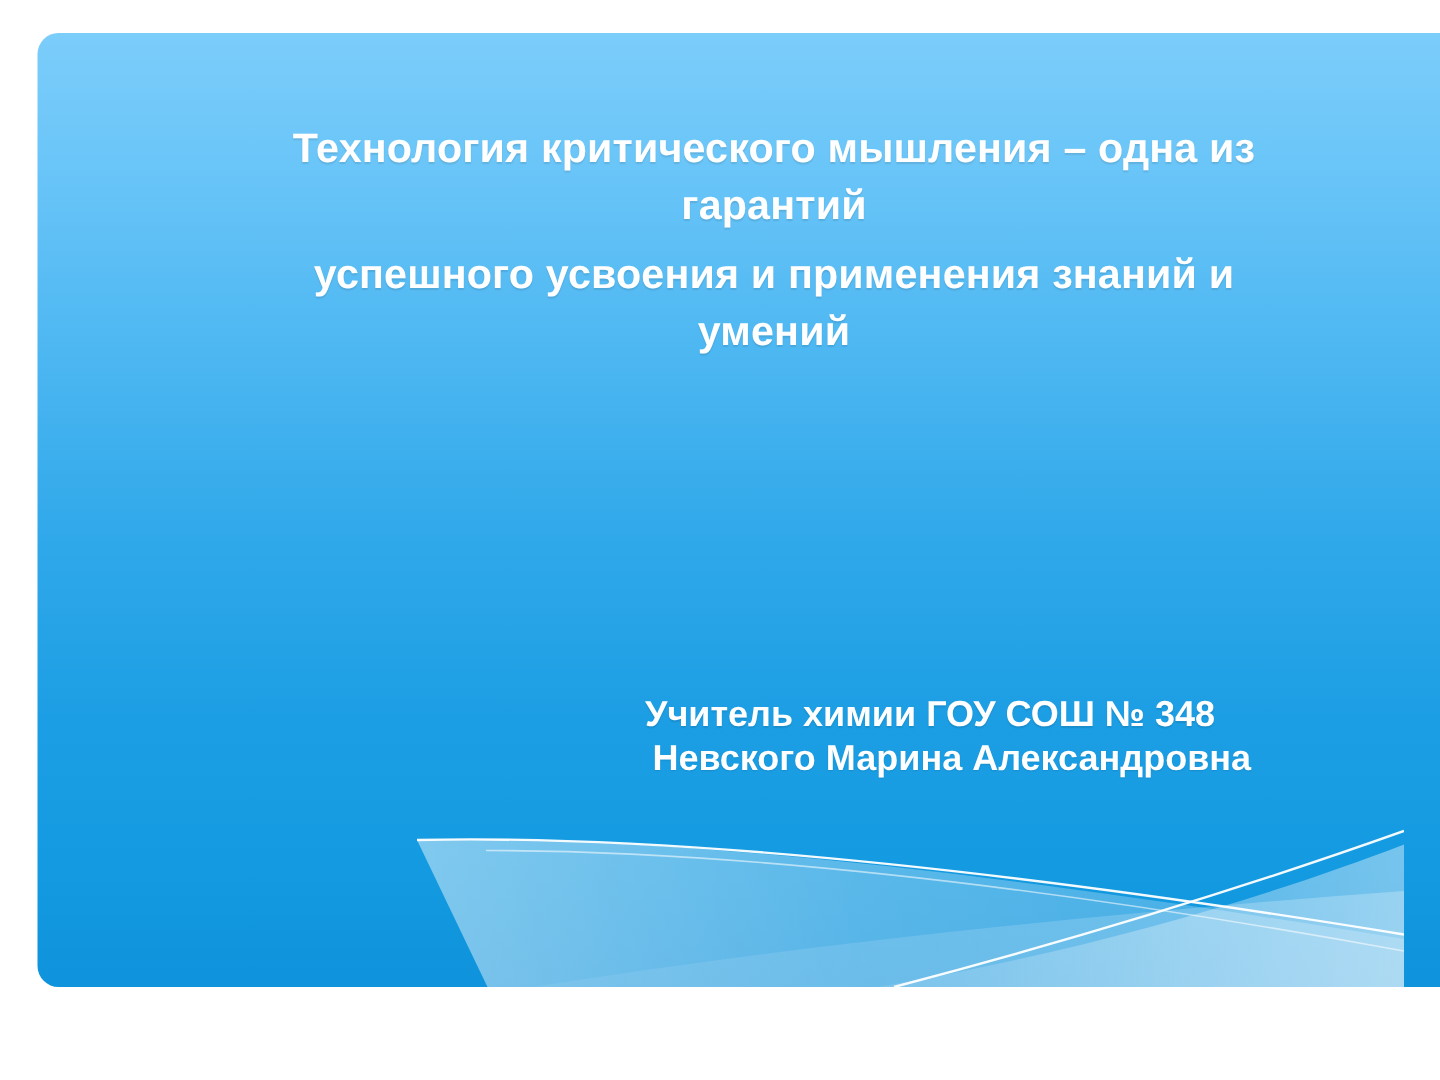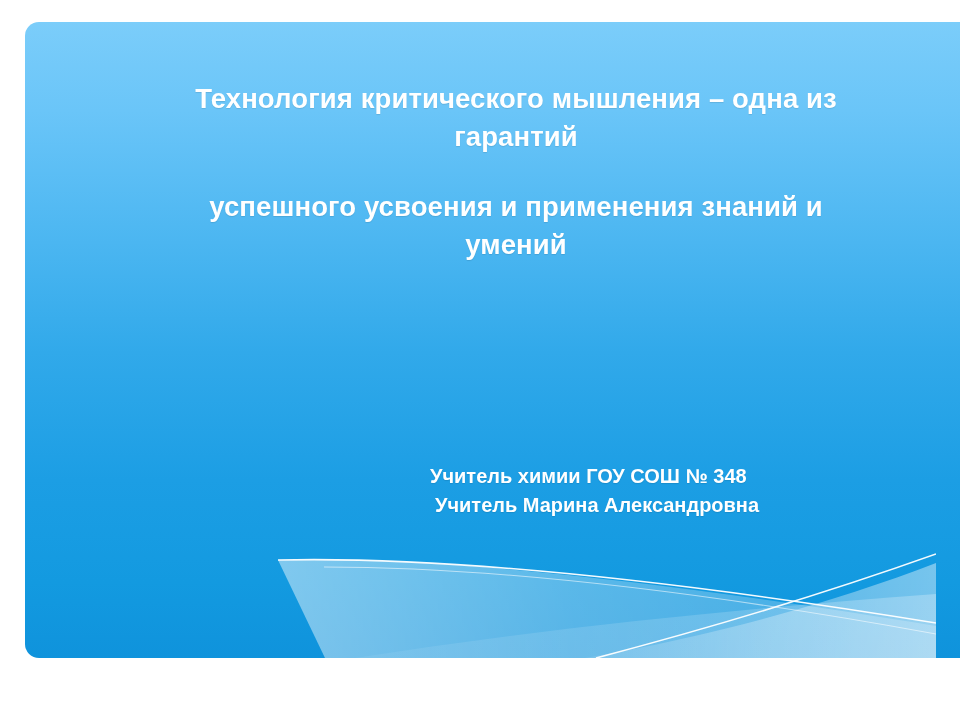--- a/index.html
+++ b/index.html
@@ -59,31 +59,31 @@
     width: 720px;
     text-align: center;
     color: #ffffff;
     font-weight: bold;
     font-size: 27.5px;
     line-height: 38px;
     text-shadow: 0 1px 1px rgba(0,0,0,0.10);
     letter-spacing: 0.1px;
   }
   .title-line-2 {
-    margin-top: 32px;
+    margin-top: 8px;
   }
 
   .author-block {
     position: absolute;
     left: 405px;
     top: 440px;
     width: 500px;
     color: #ffffff;
     font-weight: bold;
-    font-size: 20px;
+    font-size: 24px;
     line-height: 29px;
     text-align: left;
     text-shadow: 0 1px 1px rgba(0,0,0,0.10);
   }
   .author-line-3 {
     padding-left: 5px;
   }
 </style>
 </head>
 <body>
@@ -124,17 +124,17 @@
       <path d="M299,545 C470,545 680,570 911,612" fill="none" stroke="#FFFFFF" stroke-width="1.1" stroke-opacity="0.55"></path>
     </svg>
 
     <div class="title-block">
       <div class="title-line-1">Технология критического мышления – одна из гарантий</div>
       <div class="title-line-2">успешного усвоения  и    применения знаний и умений</div>
     </div>
 
     <div class="author-block">
       <div class="author-line-1">Учитель химии ГОУ СОШ № 348</div>
-      <div class="author-line-3">Учитель Марина Александровна</div>
+      <div class="author-line-3">Невского Марина Александровна</div>
     </div>
 
   </div>
 </div>
 
 </body></html>

